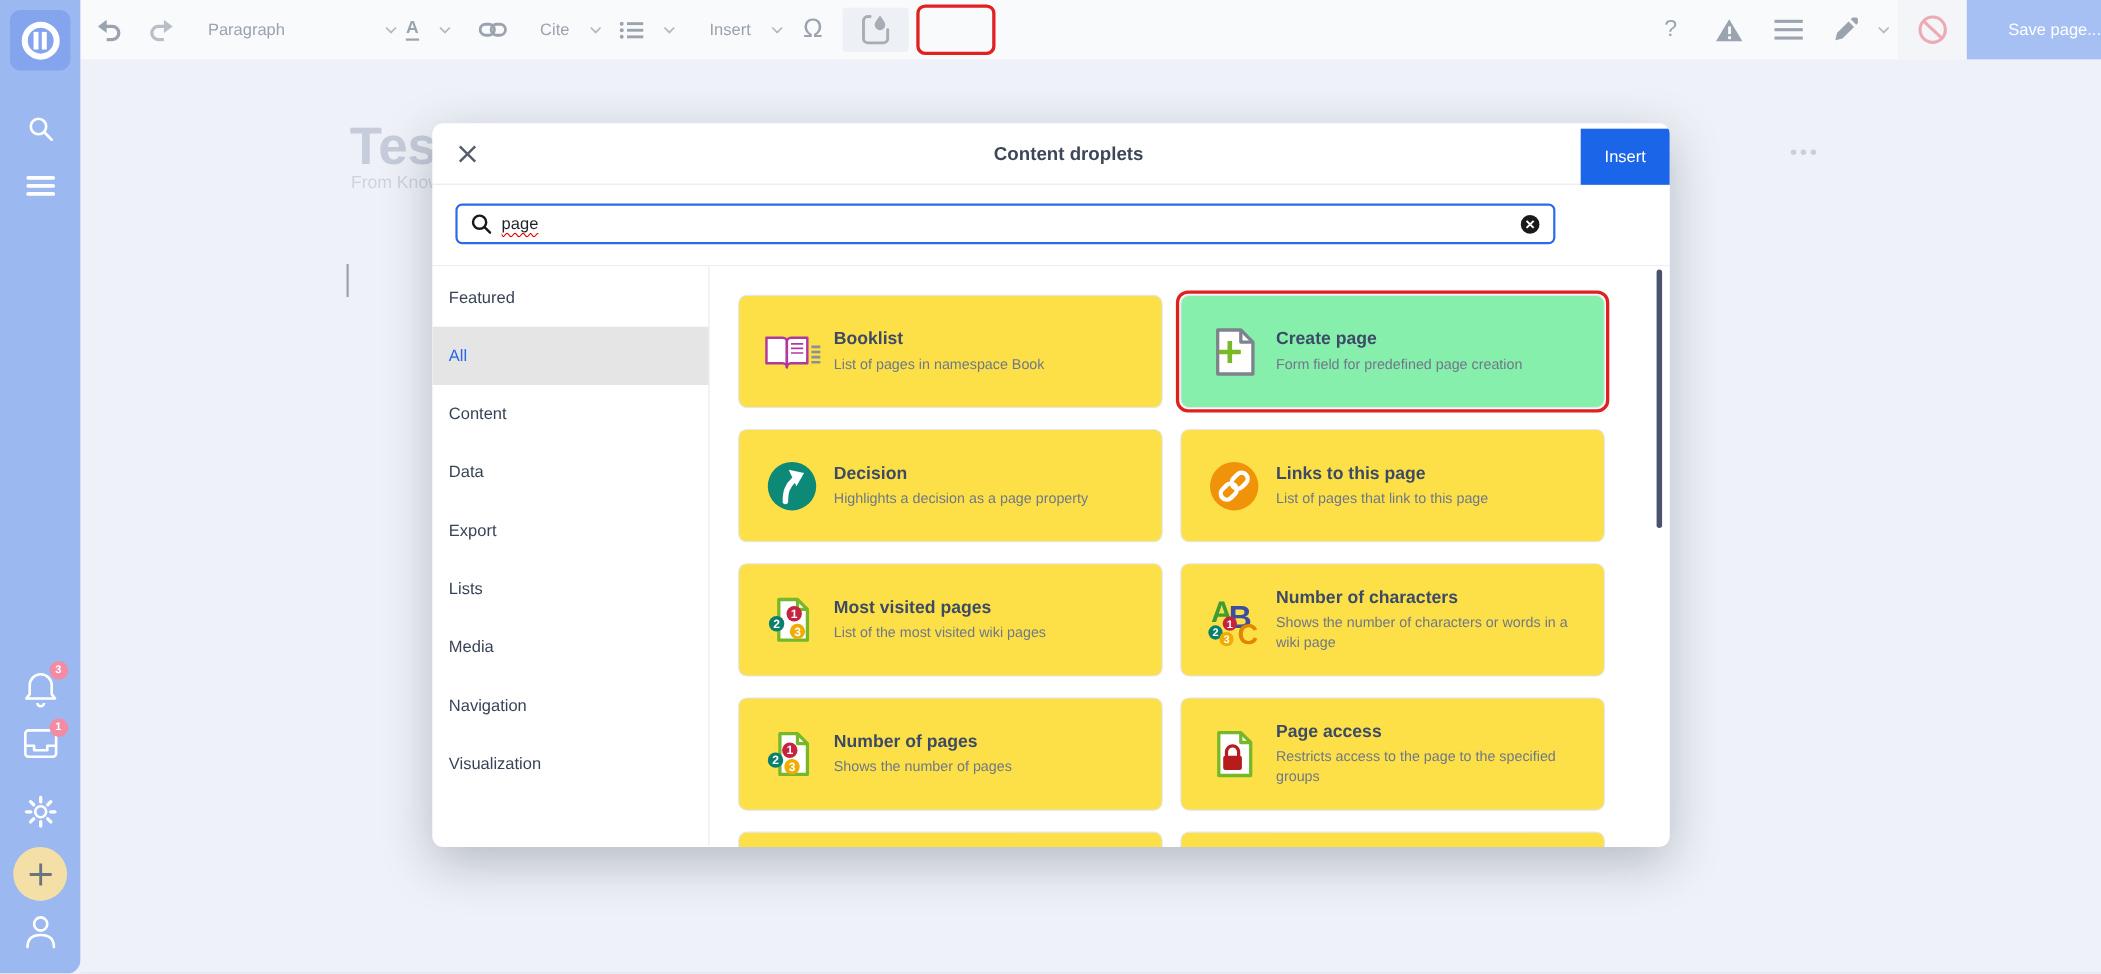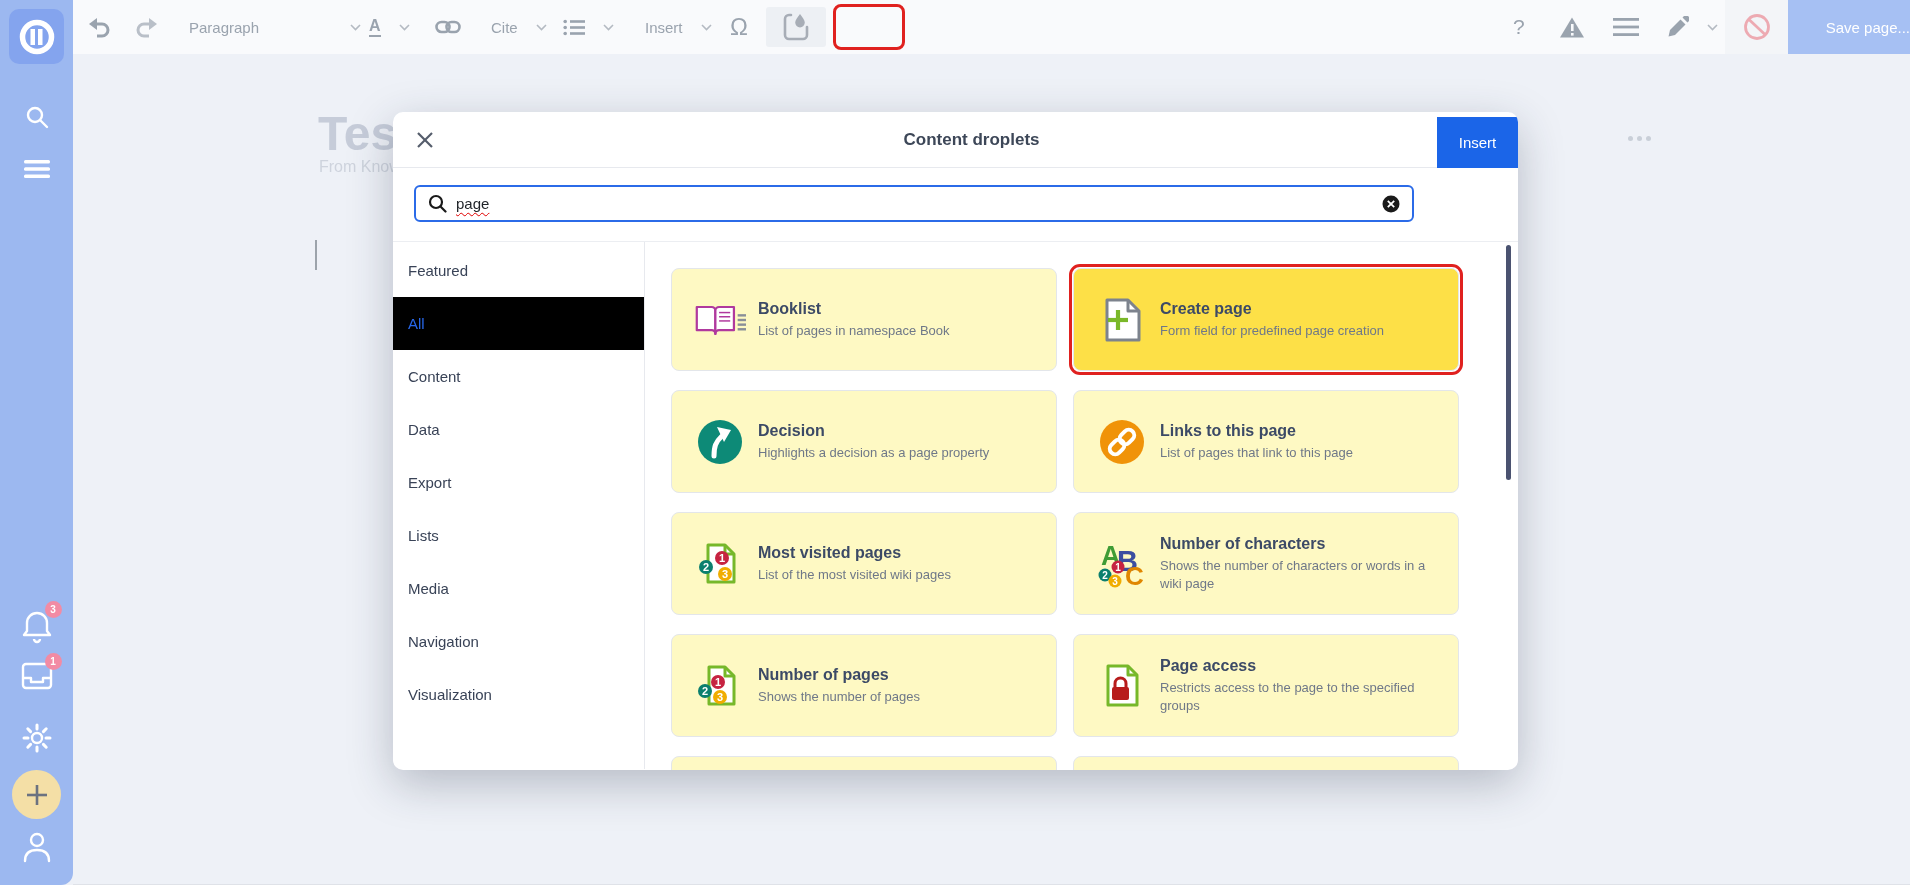--- a/index.html
+++ b/index.html
@@ -51,26 +51,26 @@
                  align-items:center; justify-content:center; cursor:pointer; }
   .modal-insert { position:absolute; right:0; top:5px; width:81px; height:51px; background:#1b65e8; color:#fff;
                   font-size:15px; border:none; display:flex; align-items:center; justify-content:center; cursor:pointer; }
   .search-row { height:74px; padding:17px 0 0 21px; border-bottom:1px solid #eceef2; }
   .search-box { width:1000px; height:37px; border:2px solid #2b6be8; border-radius:6px; display:flex;
                 align-items:center; padding:0 12px; gap:9px; background:#fff; }
   .search-text { font-size:15px; color:#1f2328; text-decoration:underline wavy #e00000 1px; text-underline-offset:3px; flex:1; }
   .modal-body { display:flex; height:527px; }
   .cat-col { width:252px; border-right:1px solid #e7e9ee; padding-top:2px; }
   .cat-item { height:53px; display:flex; align-items:center; padding-left:15px; font-size:15px; color:#394357; cursor:pointer; }
-  .cat-item.selected { background:#000000; color:#2767e9; }
+  .cat-item.selected { background:#e5e5e5; color:#2767e9; }
   .cards { flex:1; padding:26px 59px 0 26px; display:grid; grid-template-columns:386px 386px;
            grid-auto-rows:103px; column-gap:16px; row-gap:19px; }
-  .card { position:relative; border:1px solid #e3e6ea; border-radius:8px; background:#fef9c3; display:flex;
+  .card { position:relative; border:1px solid #e3e6ea; border-radius:8px; background:#fde047; display:flex;
           align-items:center; padding-left:22px; gap:12px; cursor:pointer; }
-  .card.selected { background:#fde047; }
+  .card.selected { background:#86efac; }
   .card-icon { width:52px; flex-shrink:0; display:flex; align-items:center; justify-content:center; }
   .card-title { font-size:16px; font-weight:bold; color:#3c4a66; margin-bottom:4px; }
   .card-desc { font-size:13px; color:#6f7888; line-height:1.32; padding-right:14px; }
   .scroll-thumb { position:absolute; left:1113px; top:133px; width:5px; height:235px; background:#4a5270; border-radius:3px; }
 </style>
 </head>
 <body>
 
 <div class="sidebar">
   <div class="logo-tile">

